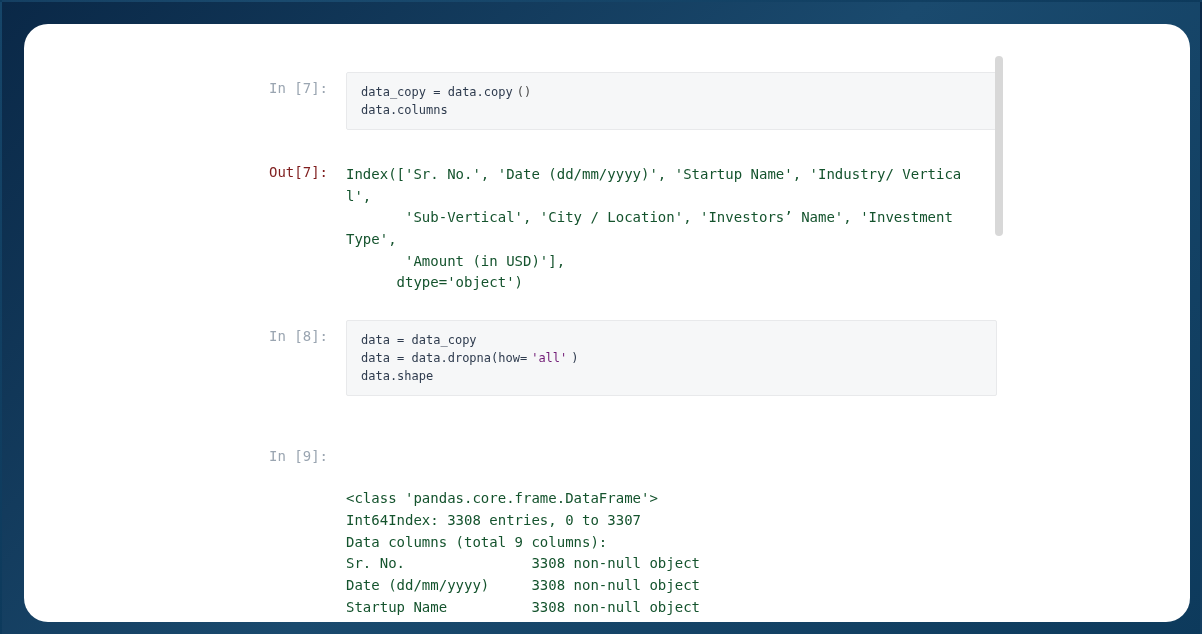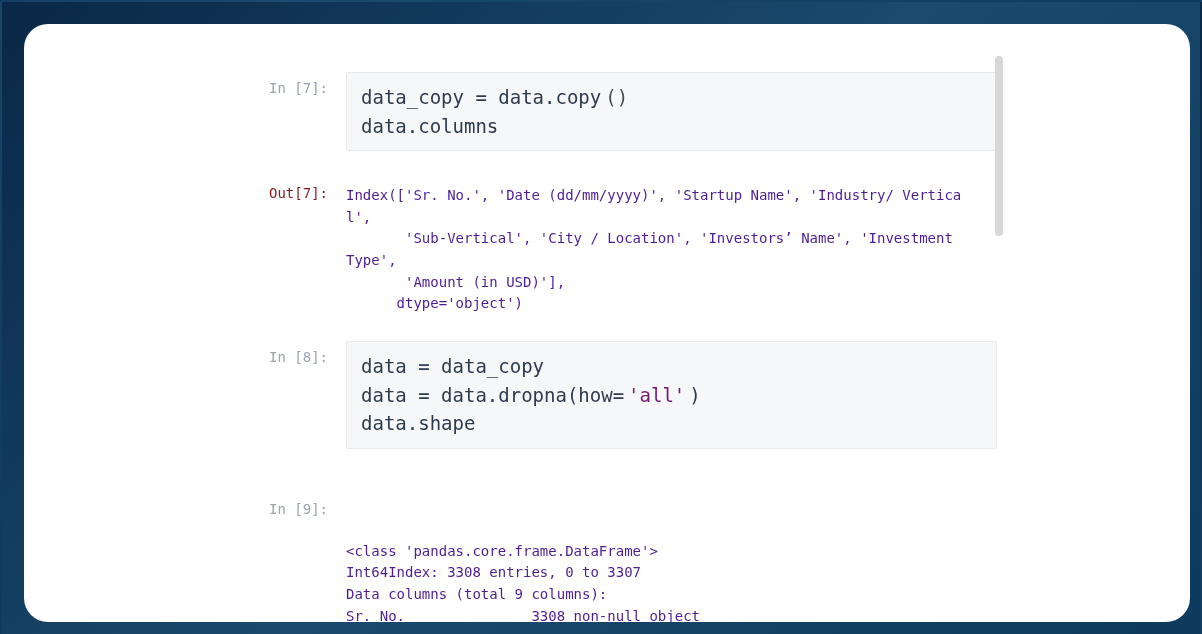--- a/index.html
+++ b/index.html
@@ -50,32 +50,32 @@
     .cell-body {
       flex: 1;
       min-width: 0;
     }
     .code-block {
       background: #f6f7f8;
       border: 1px solid #e8e9eb;
       border-radius: 2px;
       padding: 10px 12px;
       font-family: "Menlo", "Monaco", "Consolas", monospace;
-      font-size: 19px;
+      font-size: 12px;
       line-height: 1.5;
       white-space: pre;
       color: #2e3b4e;
     }
     .output-block {
       padding: 8px 0 0 0;
       font-family: "Menlo", "Monaco", "Consolas", monospace;
       font-size: 14px;
       line-height: 1.55;
       white-space: pre;
-      color: #4c1d95;
+      color: #14532d;
     }
     .tok-str { color: #701a75; }
     .tok-punct { color: #4a4a4a; }
     .scrollbar {
       position: absolute;
       right: 185px;
       top: 30px;
       width: 8px;
       height: 180px;
       background: #d8d8d8;

